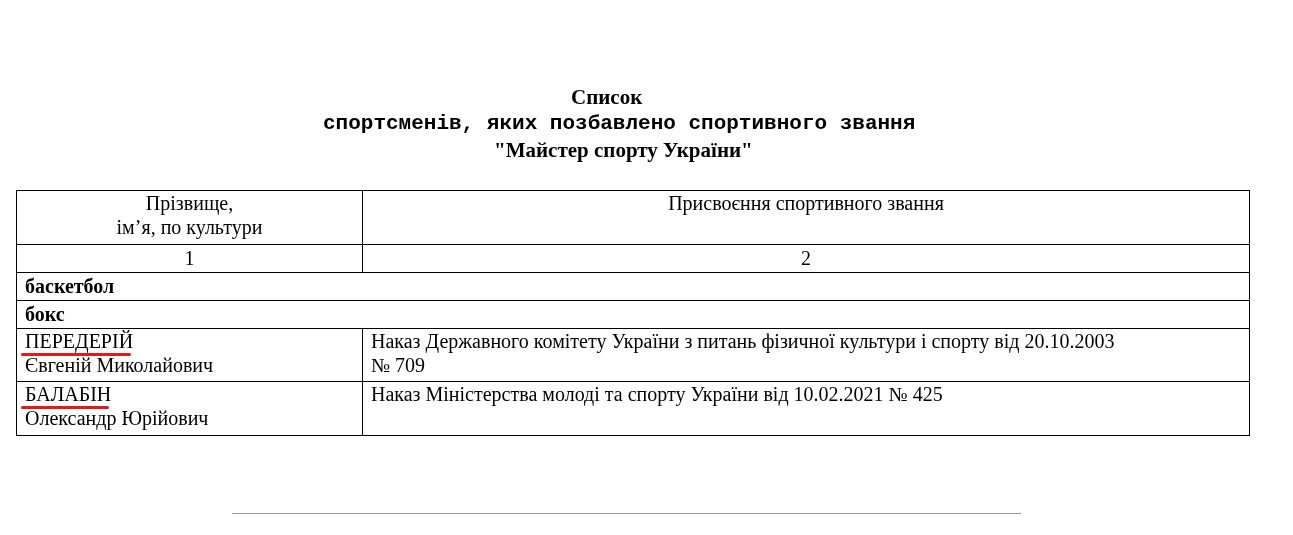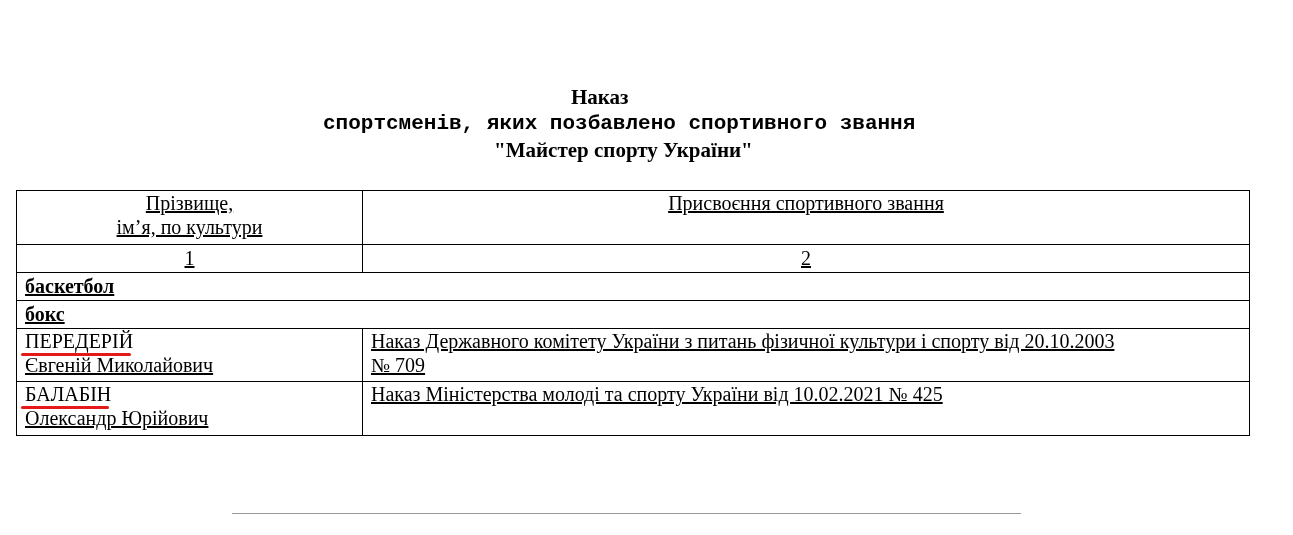--- a/index.html
+++ b/index.html
@@ -39,21 +39,20 @@
       width: 1233px;
       border-collapse: collapse;
       font-size: 20px;
       line-height: 24px;
       table-layout: fixed;
     }
     table.doc td {
       border: 1.5px solid #000000;
       padding: 0 8px;
       vertical-align: top;
-      text-decoration: underline;
     }
     col.c1 { width: 346px; }
     col.c2 { width: 887px; }
 
     .hdr td { height: 53px; text-align: center; padding-top: 4px; }
     .num td { height: 27px; text-align: center; line-height: 27px; }
     .group td { height: 27px; font-weight: bold; line-height: 27px; }
     .row1 td { height: 51px; padding-top: 2px; }
     .row2 td { height: 52px; padding-top: 3px; }
     .row3 td { height: 53px; padding-top: 3px; margin-top: 44px; }
@@ -81,21 +80,21 @@
       left: 232px;
       width: 789px;
       height: 1px;
       background: #999999;
     }
   </style>
 </head>
 <body>
 
 <div class="title-block">
-  <div class="title-line t1">Наказ</div>
+  <div class="title-line t1">Список</div>
   <div class="title-line t2">спортсменів, яких позбавлено спортивного звання</div>
   <div class="title-line t3">"Майстер спорту України"</div>
 </div>
 
 <table class="doc">
   <colgroup>
       <col class="c1">
       <col class="c2">
     </colgroup>
   <tbody>

